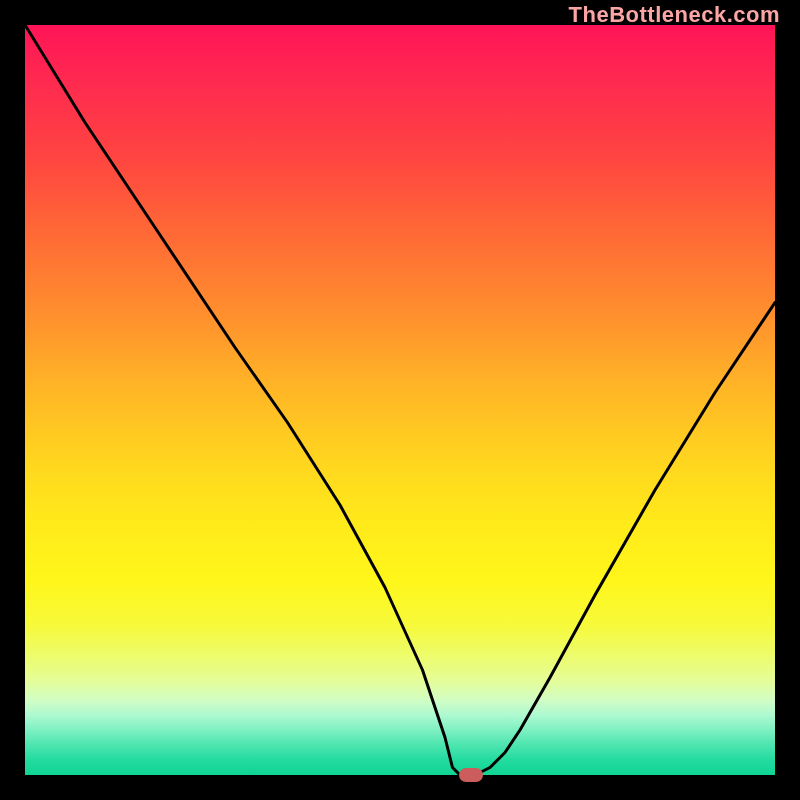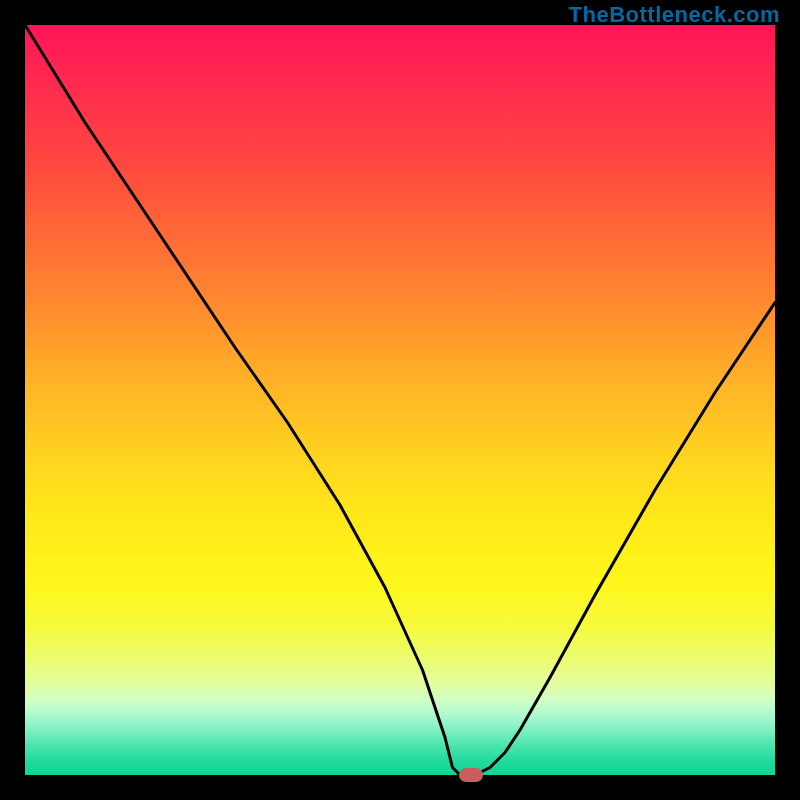--- a/index.html
+++ b/index.html
@@ -14,21 +14,21 @@
   .frame {
     position: relative;
     width: 800px;
     height: 800px;
     background: #000;
   }
   .watermark {
     position: absolute;
     top: 2px;
     right: 20px;
-    color: #0369a1;
+    color: #fca5a5;
     font-size: 22px;
     font-weight: 600;
     letter-spacing: 0.5px;
     user-select: none;
   }
   .plot {
     position: absolute;
     left: 25px;
     top: 25px;
     width: 750px;

